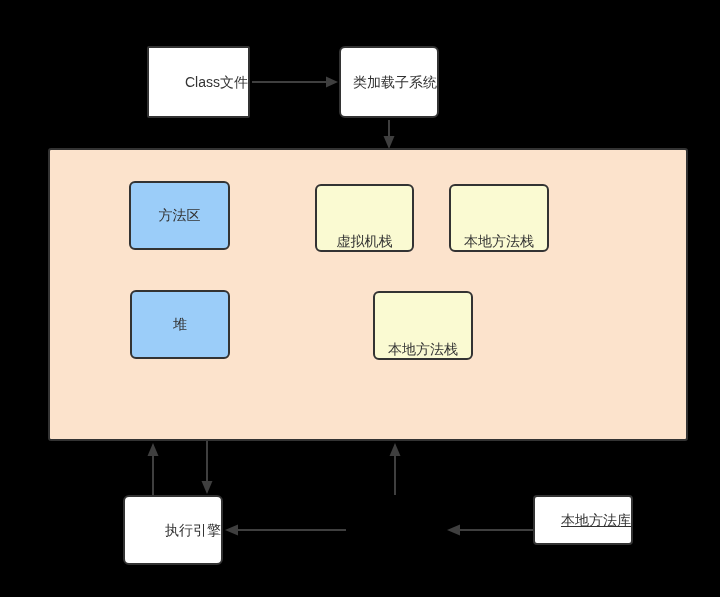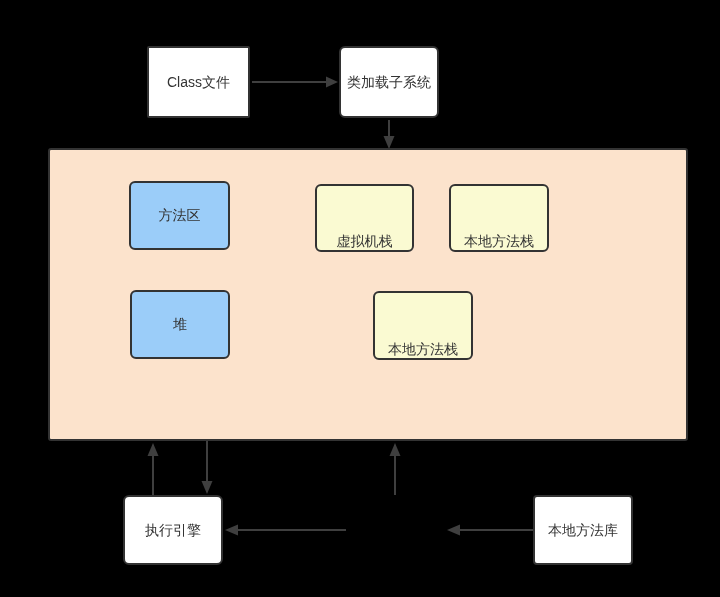--- a/index.html
+++ b/index.html
@@ -29,21 +29,21 @@
     display: flex;
     align-items: center;
     justify-content: center;
     border: 2px solid var(--node-border);
     border-radius: 6px;
     font-size: 14px;
     color: var(--text);
     text-align: center;
     line-height: 1.2;
   }
-  .node--white  { background: var(--white-fill); }
+  .node--white  { background: var(--white-fill); justify-content: flex-end; }
   .node--blue   { background: var(--blue-fill); }
   .node--yellow { background: var(--yellow-fill); align-items: flex-end; }
 
   .node--class-file      { left:147px; top:46px;  width:103px; height:72px; border-radius:2px; }
   .node--class-loader    { left:339px; top:46px;  width:100px; height:72px; }
 
   .runtime-area {
     position: absolute;
     left:48px; top:148px; width:640px; height:293px;
     background: var(--peach-fill);
@@ -59,21 +59,21 @@
   }
   
   .node--method-area         { left:79px;  top:31px;  width:101px; height:69px; }
   .node--vm-stack            { left:265px; top:34px;  width:99px;  height:68px; }
   .node--native-method-stack { left:399px; top:34px;  width:100px; height:68px; }
   .node--heap                { left:80px;  top:140px; width:100px; height:69px; }
   .node--program-counter     { left:323px; top:141px; width:100px; height:69px; }
 
   .node--execution-engine { left:123px; top:495px; width:100px; height:70px; }
   .node--native-interface { left:346px; top:495px; width:100px; height:70px; }
-  .node--native-library   { left:533px; top:495px; width:100px; height:70px; border-radius:4px; }
+  .node--native-library   { left:533px; top:495px; width:100px; height:50px; border-radius:4px;text-decoration:underline; }
 
   .arrows {
     position: absolute;
     left: 0; top: 0;
     width: 720px; height: 597px;
     pointer-events: none;
   }
   .arrows path { stroke: var(--arrow); stroke-width: 2; fill: none; }
   .arrows polygon { fill: var(--arrow); }
 </style>

